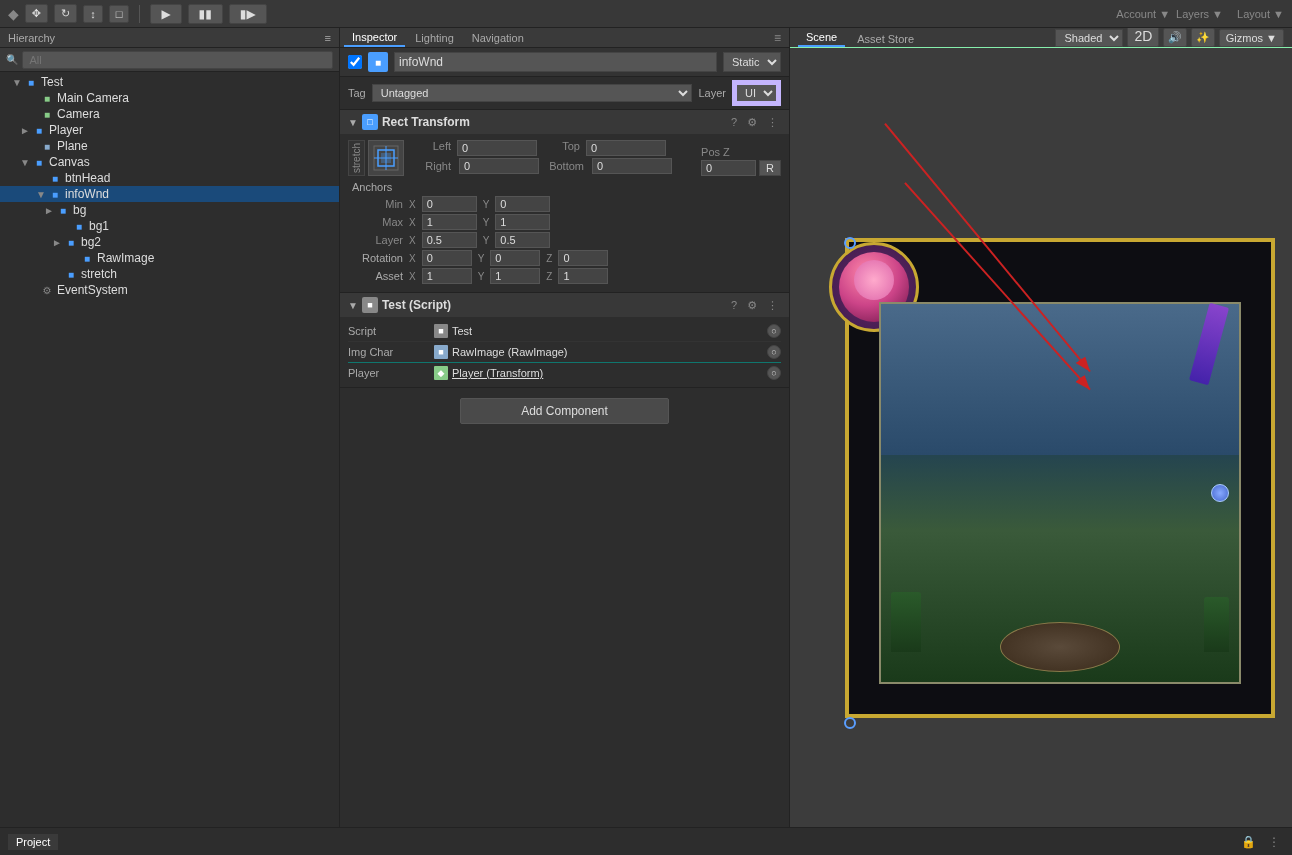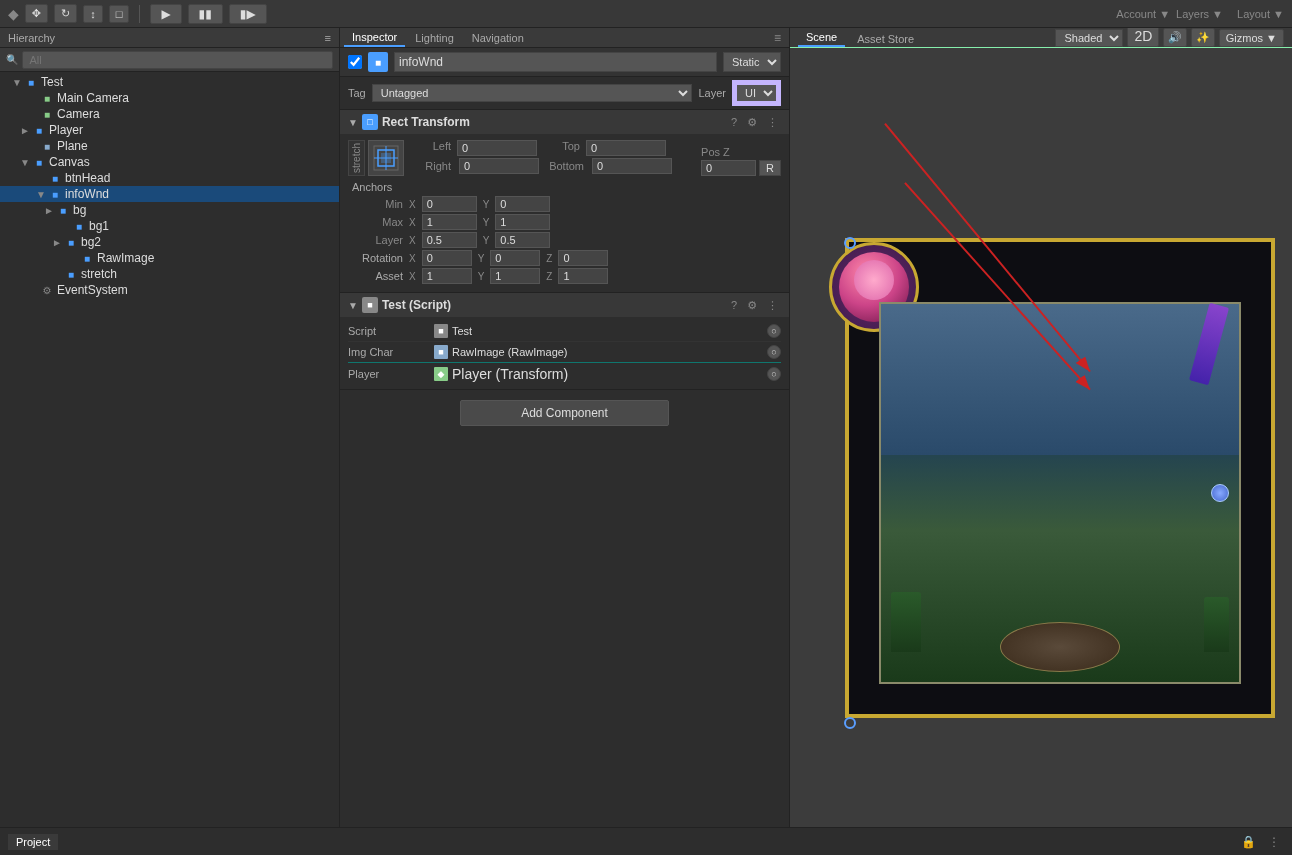--- a/index.html
+++ b/index.html
@@ -292,21 +292,21 @@
                 <div style="width:14px;height:14px;background:#88aacc;display:flex;align-items:center;justify-content:center;font-size:9px;color:#fff;border-radius:1px;">■</div>
                 <span style="color:#ddd;font-size:11px;flex:1;">RawImage (RawImage)</span>
                 <button style="width:14px;height:14px;background:#555;border:1px solid #444;display:flex;align-items:center;justify-content:center;font-size:9px;color:#ccc;cursor:pointer;border-radius:50%;">○</button>
               </div>
             </div>
 
             <div style="display:flex;align-items:center;gap:6px;padding:3px 0;">
               <span style="color:#aaa;font-size:11px;width:80px;">Player</span>
               <div style="flex:1;display:flex;align-items:center;gap:4px;">
                 <div style="width:14px;height:14px;background:#88cc88;display:flex;align-items:center;justify-content:center;font-size:9px;color:#fff;border-radius:1px;">◆</div>
-                <span style="color:#ddd;font-size:14px;flex:1;">Player (Transform)</span>
+                <span style="color:#ddd;font-size:11px;flex:1;text-decoration:underline;">Player (Transform)</span>
                 <button style="width:14px;height:14px;background:#555;border:1px solid #444;display:flex;align-items:center;justify-content:center;font-size:9px;color:#ccc;cursor:pointer;border-radius:50%;">○</button>
               </div>
             </div>
           </div>
         </div>
 
         <div style="padding:10px 8px;display:flex;justify-content:center;">
           <button style="background:#4a4a4a;border:1px solid #555;color:#ddd;padding:5px 60px;font-size:12px;cursor:pointer;border-radius:2px;">Add Component</button>
         </div>
       </div>

